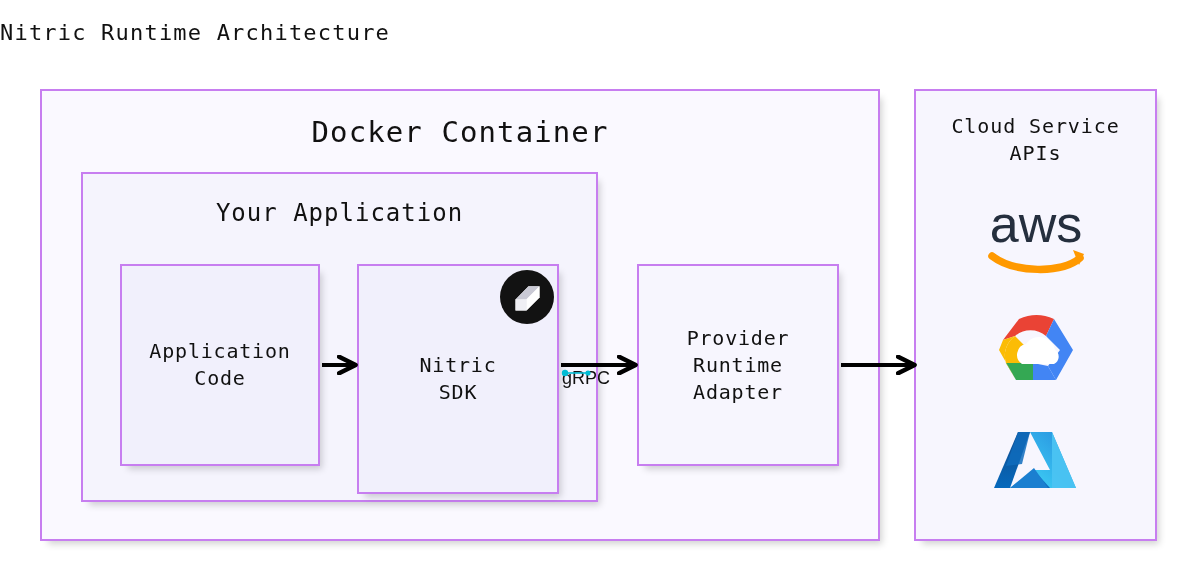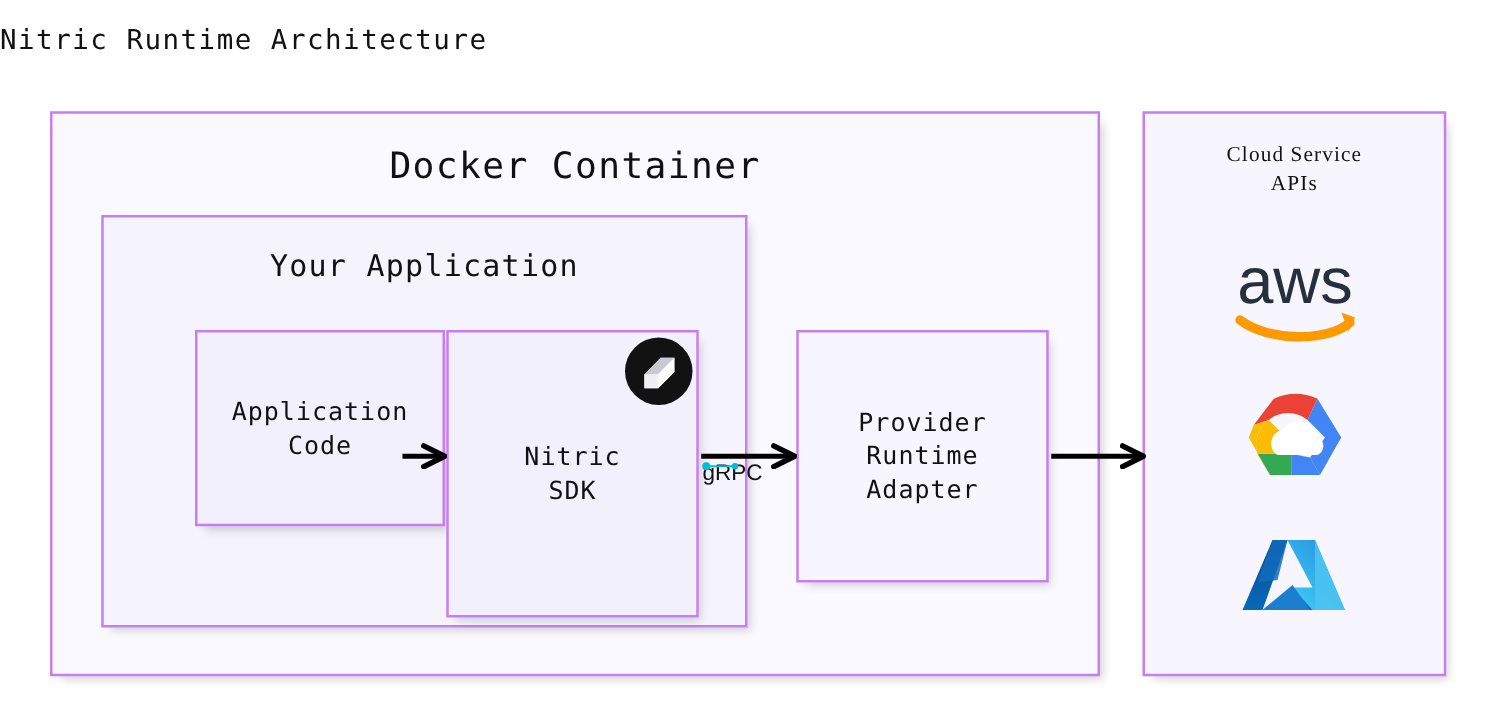--- a/index.html
+++ b/index.html
@@ -80,23 +80,22 @@
     top: 23px;
     font-size: 24px;
     letter-spacing: 1.0px;
   }
 
   
   #application-code {
     left: 120px;
     top: 264px;
     width: 200px;
-    height: 157px;
+    height: 202px;
     background: #f1f0fc;
-    margin-left: 36px;
   }
   #nitric-sdk {
     left: 357px;
     top: 264px;
     width: 202px;
     height: 230px;
     background: #f1f0fc;
   }
   #provider-runtime-adapter {
     left: 637px;
@@ -116,23 +115,22 @@
   
   #cloud-panel {
     left: 914px;
     top: 89px;
     width: 243px;
     height: 452px;
     background: #f7f6fe;
   }
   #cloud-panel-label {
     top: 22px;
-    font-size: 17px;
+    font-size: 20px;
     letter-spacing: 0.9px;
-    font-family: Liberation Serif, serif;
   }
 
   
   #overlay {
     position: absolute;
     left: 0; top: 0;
     width: 1196px;
     height: 580px;
     pointer-events: none;
   }

